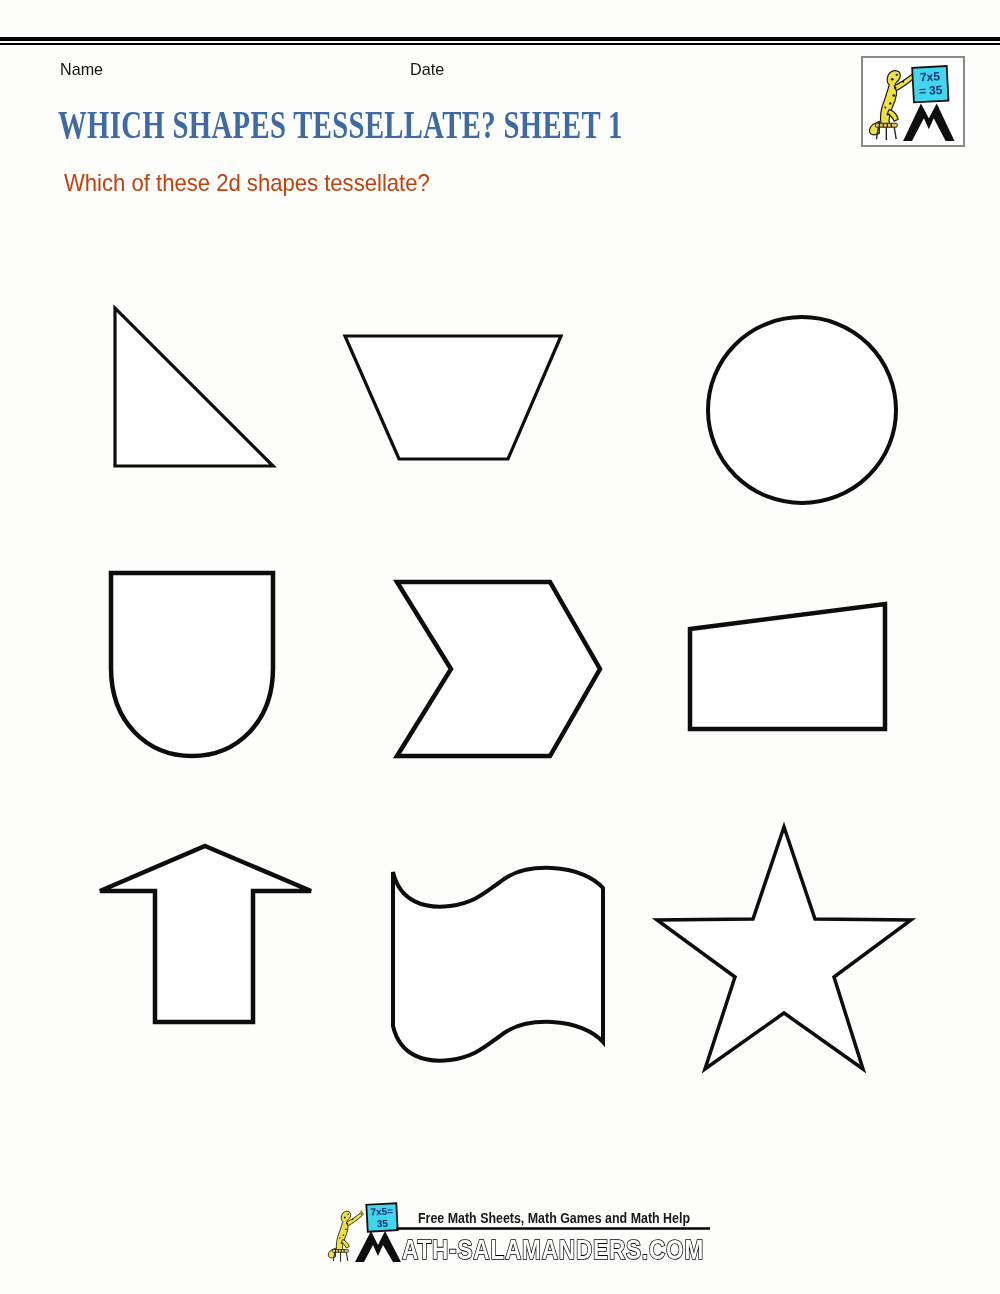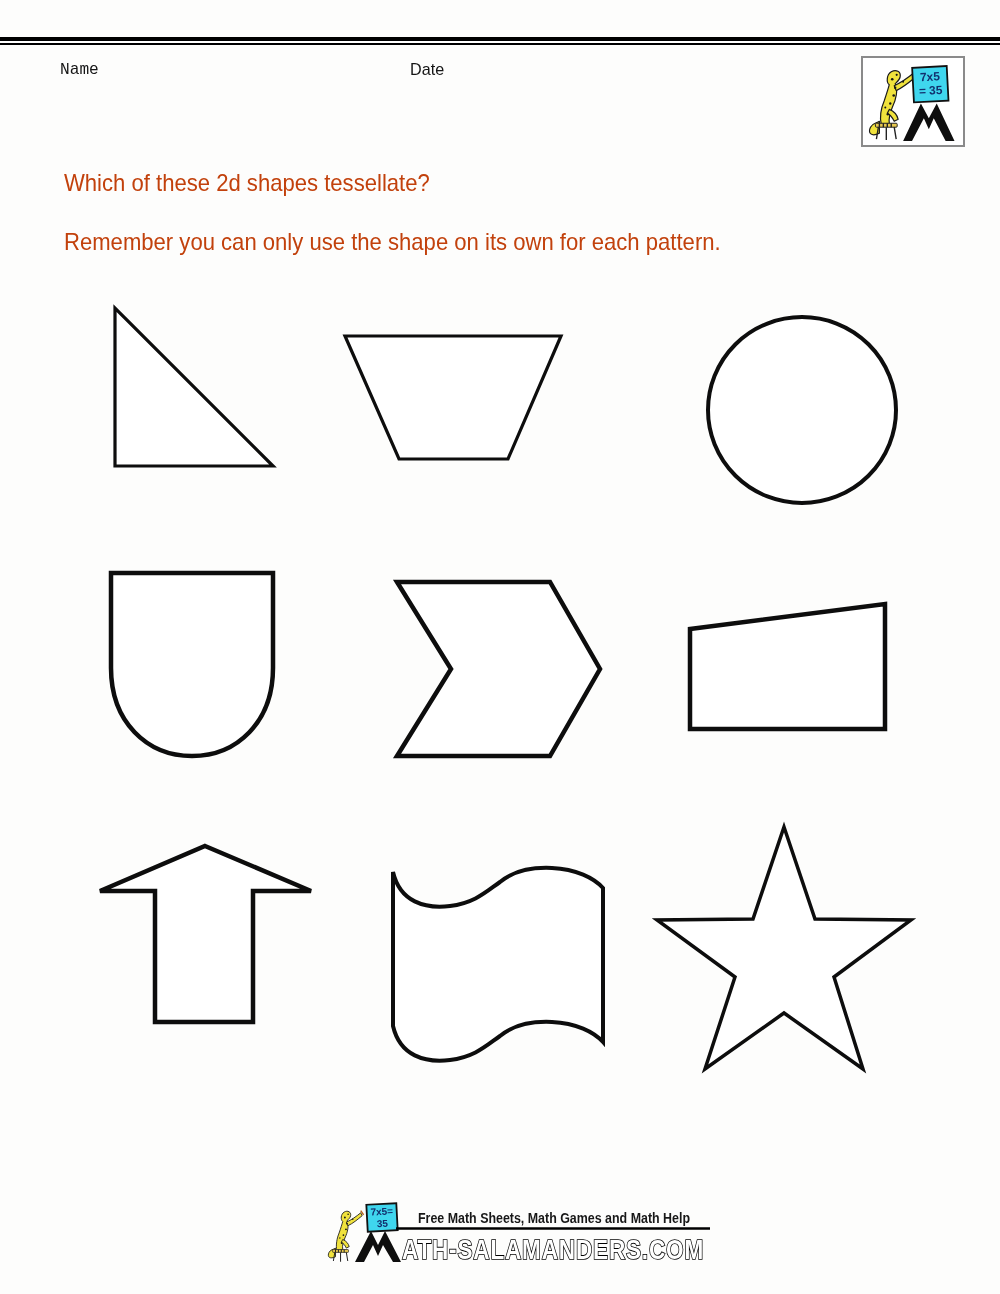--- a/index.html
+++ b/index.html
@@ -9,21 +9,21 @@
     --sal-yellow:#f0e23c;
     --stool-tan:#e8c94f;
   }
   *{margin:0;padding:0;box-sizing:border-box}
   html,body{background:#ffffff}
   body{font-family:"Liberation Sans",sans-serif;color:#111;}
   .page{position:relative;width:1000px;height:1294px;background:#fdfdfc;overflow:hidden;margin:0 auto;}
   .top-rule{position:absolute;left:0;top:37px;width:1000px;height:8px;
     border-top:4px solid #000;border-bottom:2px solid #000;background:#fff;}
   .field-label{position:absolute;top:60px;font-size:17px;color:#151515;}
-  .name-label{left:60px;font-family:Liberation Mono, monospace;}
+  .name-label{left:60px;}
   .date-label{left:410px;}
   .condensed{display:inline-block;transform-origin:0 50%;white-space:nowrap;}
   .page-title{position:absolute;left:58px;top:100px;font-family:"Liberation Serif",serif;
     font-size:41px;color:var(--title-blue);letter-spacing:.5px;}
   .page-title .condensed{transform:scaleX(.70);}
   .instruction{position:absolute;left:64px;font-size:24px;color:#c2410c;}
   .instruction .condensed{transform:scaleX(.92);}
   .q-line{top:169px;}
   .r-line{top:228px;}
   .shapes-layer{position:absolute;left:0;top:0;width:1000px;height:1294px;}
@@ -74,26 +74,26 @@
 
   <div class="top-rule"></div>
 
   <div class="field-label name-label">
     <span class="condensed" style="transform:scaleX(.95)">Name</span>
   </div>
   <div class="field-label date-label">
     <span class="condensed" style="transform:scaleX(.95)">Date</span>
   </div>
 
+  <h1 class="page-title">
+    <span class="condensed">WHICH SHAPES TESSELLATE? SHEET 1</span>
+  </h1>
 
   <div class="instruction q-line">
     <span class="condensed">Which of these 2d shapes tessellate?</span>
-  </div>
-  <div class="instruction r-line">
-    <span class="condensed">Remember you can only use the shape on its own for each pattern.</span>
   </div>
 
   <div class="badge">
     <svg viewBox="0 0 100 88">
       <path class="m-logo" d="M 40,84 L 58,46 L 66,61 L 74,46 L 92,84 L 83,84 L 71,61 L 66,72 L 61,61 L 49,84 Z"></path>
       <use href="#mascot-def" xlink:href="#mascot-def"></use>
       <g transform="rotate(-3 67 26)">
         <rect class="board" x="50" y="9" width="35" height="35"></rect>
         <text class="board-text" x="67.5" y="23" font-size="12" text-anchor="middle">7x5</text>
         <text class="board-text" x="67.5" y="37" font-size="12" text-anchor="middle">= 35</text>

